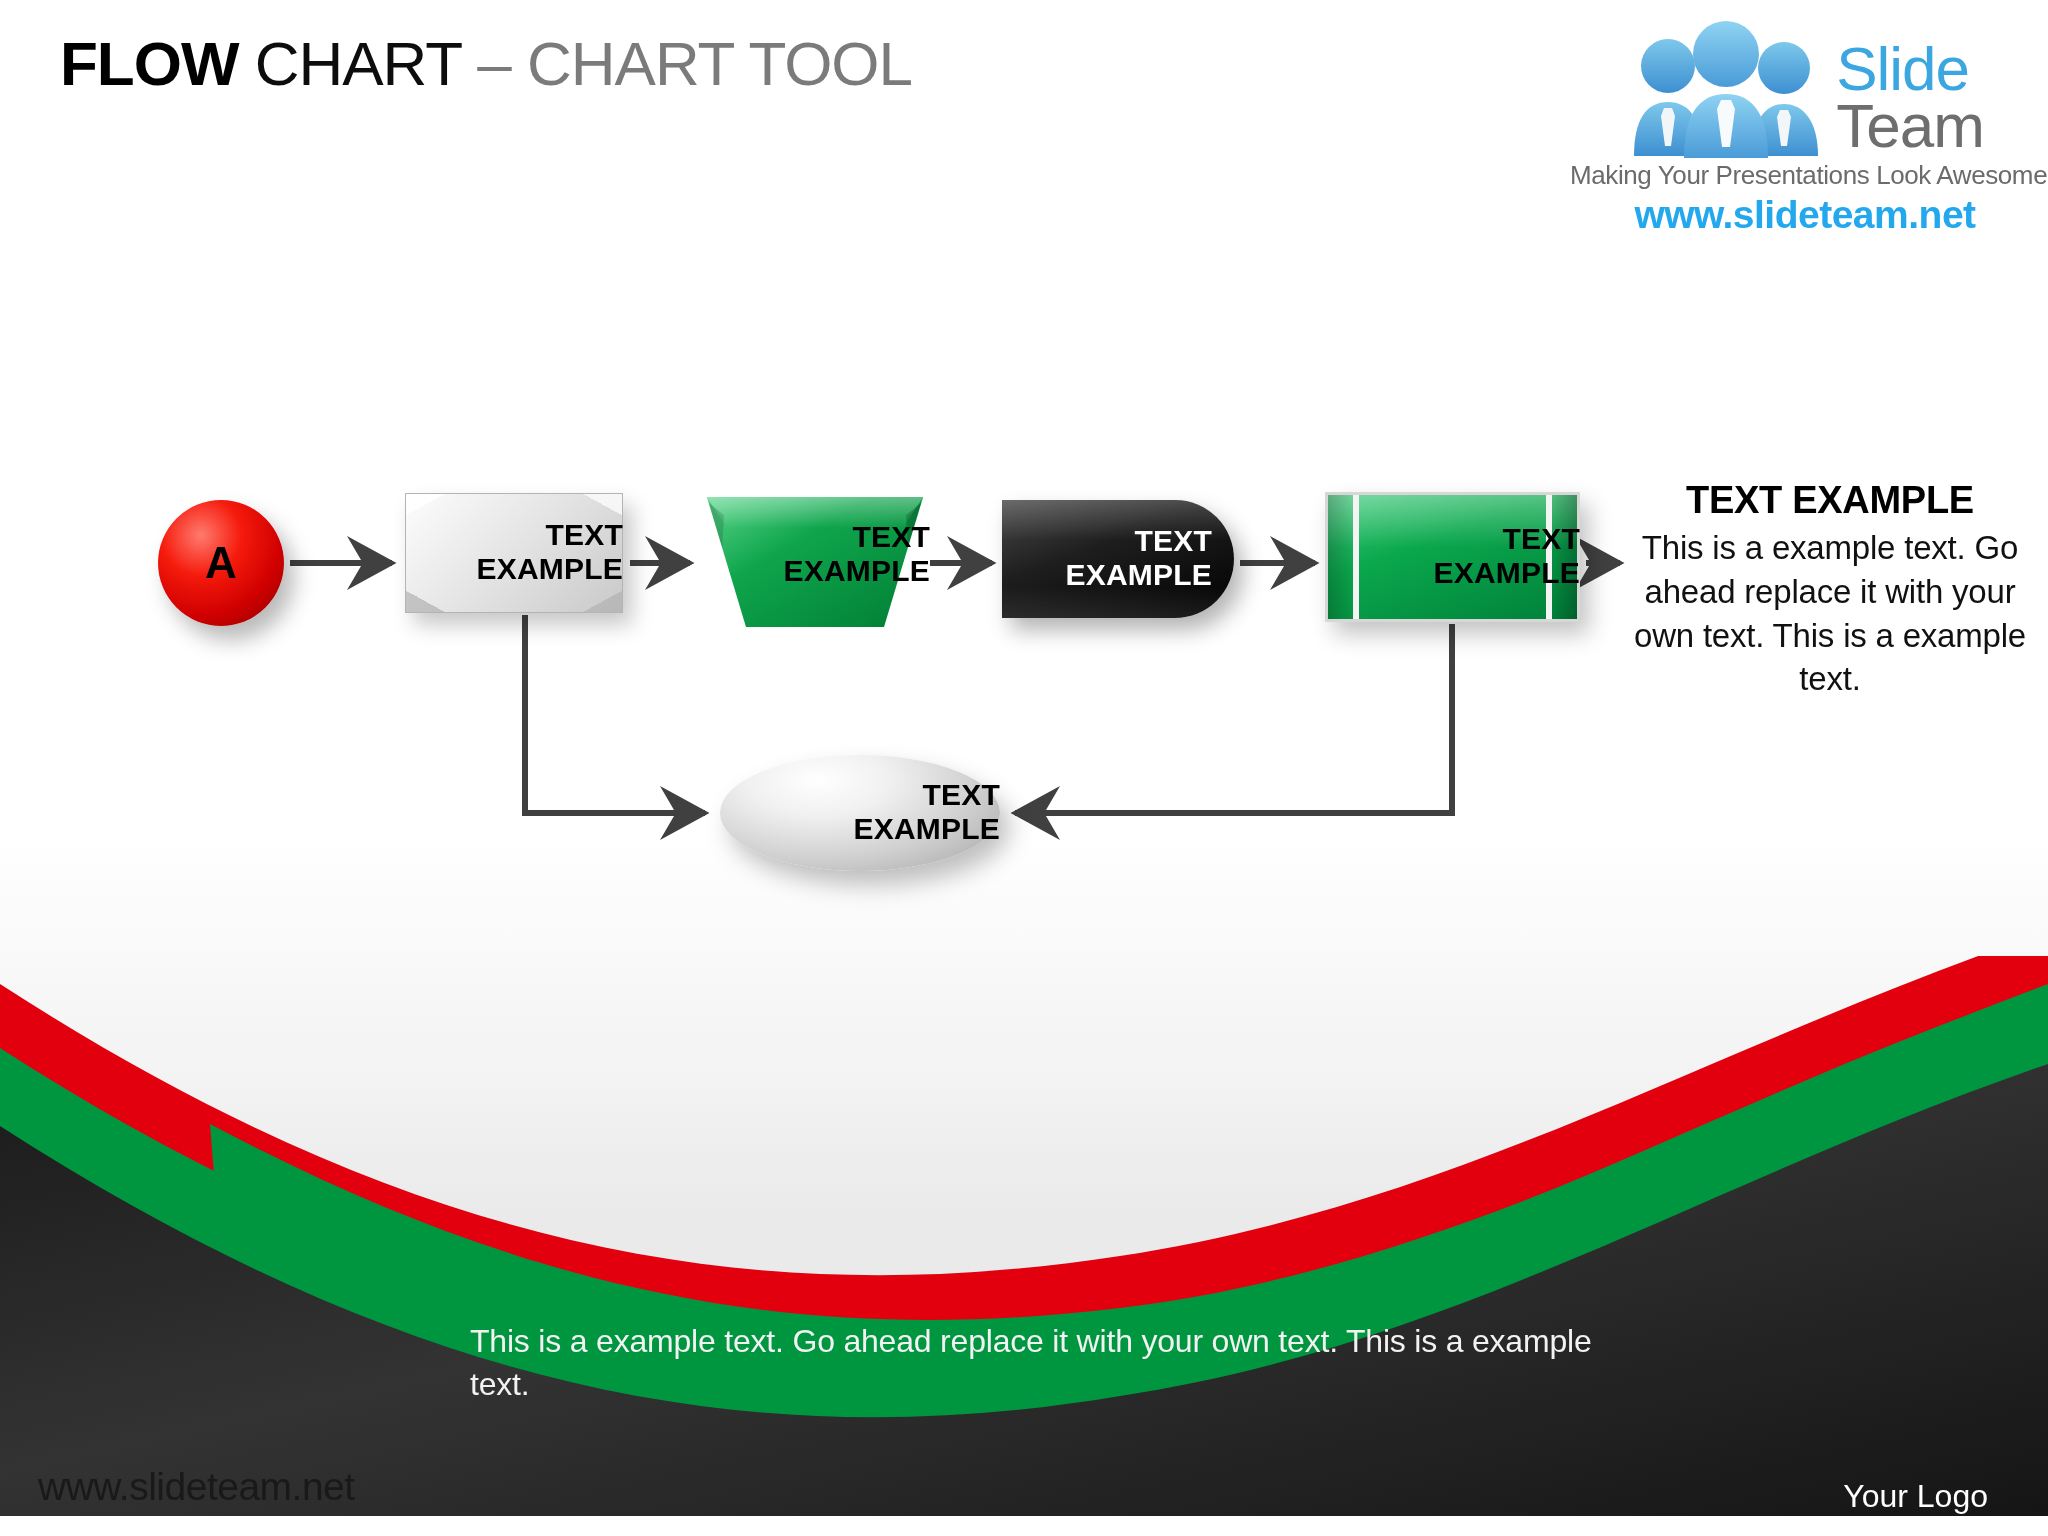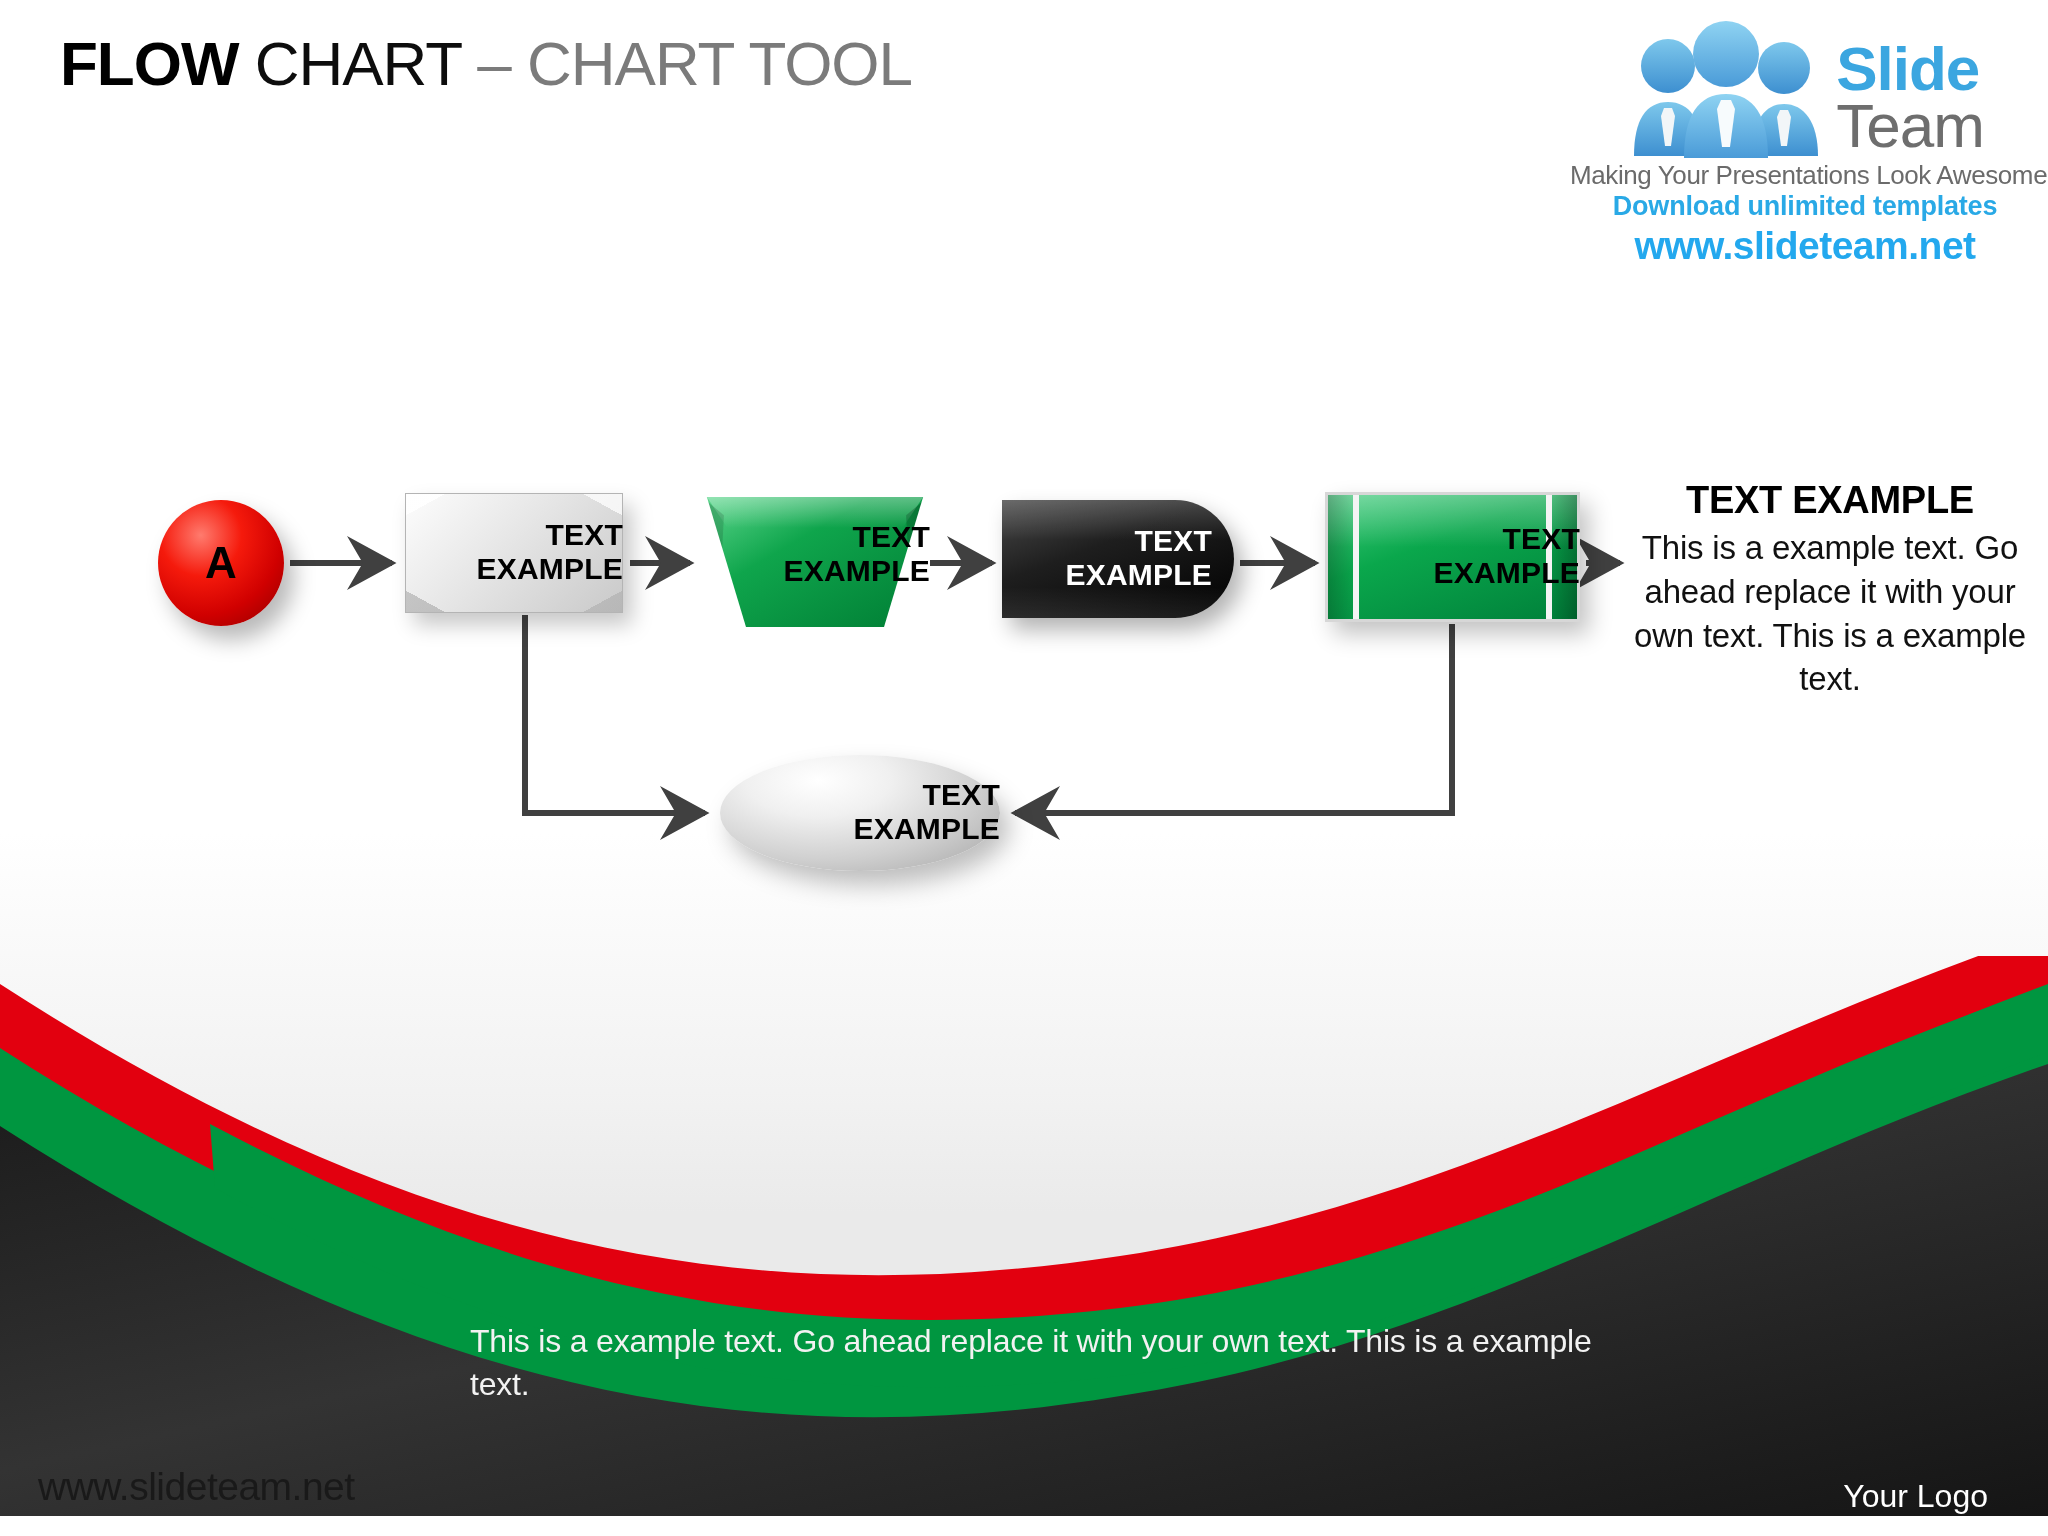--- a/index.html
+++ b/index.html
@@ -38,21 +38,21 @@
     width: 470px;
     text-align: center;
   }
   .logo-top {
     display: flex; align-items: flex-end; justify-content: center;
     gap: 10px; height: 150px;
   }
   .people { width: 200px; height: 142px; display:block; }
   .logo-words { text-align: left; line-height: 0.92; padding-bottom: 4px;}
   .logo-slide {
-    font-size: 62px; font-weight: 700; color: #3ba6e0;
+    font-size: 62px; font-weight: 400; color: #3ba6e0;
     letter-spacing: -1px; display:block;
   }
   .logo-team {
     font-size: 62px; font-weight: 400; color: #6e6e6e;
     letter-spacing: -1px; display:block;
   }
   .logo-tag {
     font-size: 26px; color: #6b6b6b; font-weight: 400;
     margin-top: 2px; letter-spacing: -0.4px; white-space: nowrap;
   }
@@ -253,21 +253,20 @@
         <circle cx="100" cy="38" r="33" fill="url(#pg2)"></circle>
         <path d="M58 142 C58 100 72 78 100 78 C128 78 142 100 142 142 Z" fill="url(#pg2)"></path>
         <path d="M95 84 l10 0 l4 9 l-5 38 l-8 0 l-5 -38 z" fill="#f7fbfd"></path>
       </svg>
       <div class="logo-words">
         <span class="logo-slide">Slide</span>
         <span class="logo-team">Team</span>
       </div>
     </div>
     <div class="logo-tag">Making Your Presentations Look Awesome</div>
-    <div class="logo-l2">Download unlimited templates</div>
     <div class="logo-url">www.slideteam.net</div>
   </div>
 
   <div class="flow">
 
     <svg width="2048" height="1000" style="position:absolute;left:0;top:0;">
       <defs>
         <marker id="ah" viewBox="0 0 12 12" refX="10" refY="6" markerWidth="9" markerHeight="9" orient="auto">
           <path d="M0,0 L11,6 L0,12 L3.5,6 Z" fill="#404040"></path>
         </marker>

